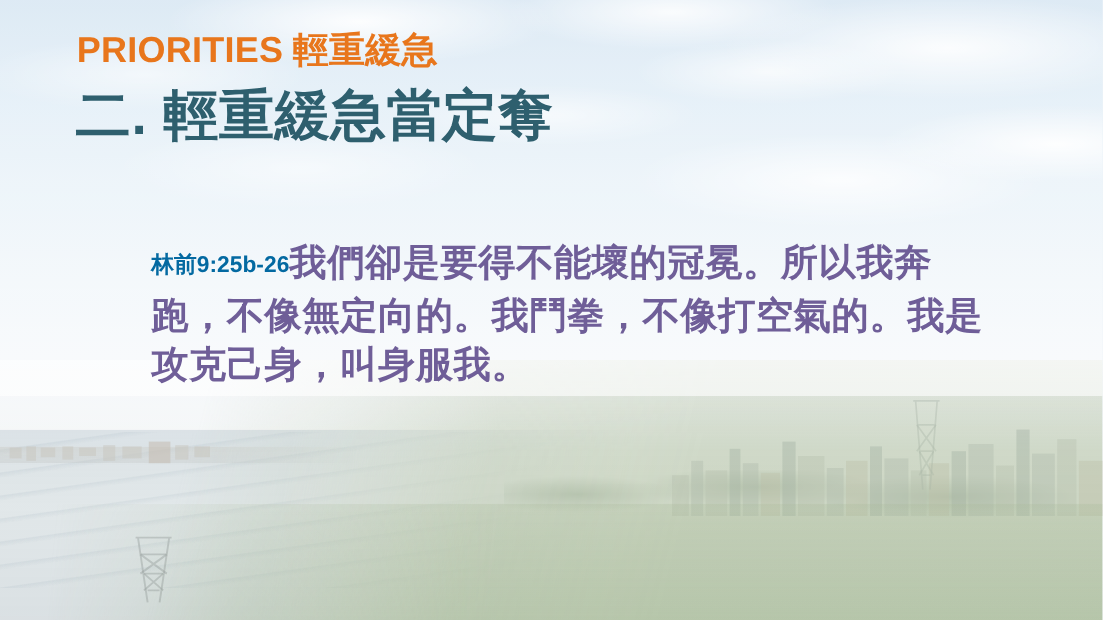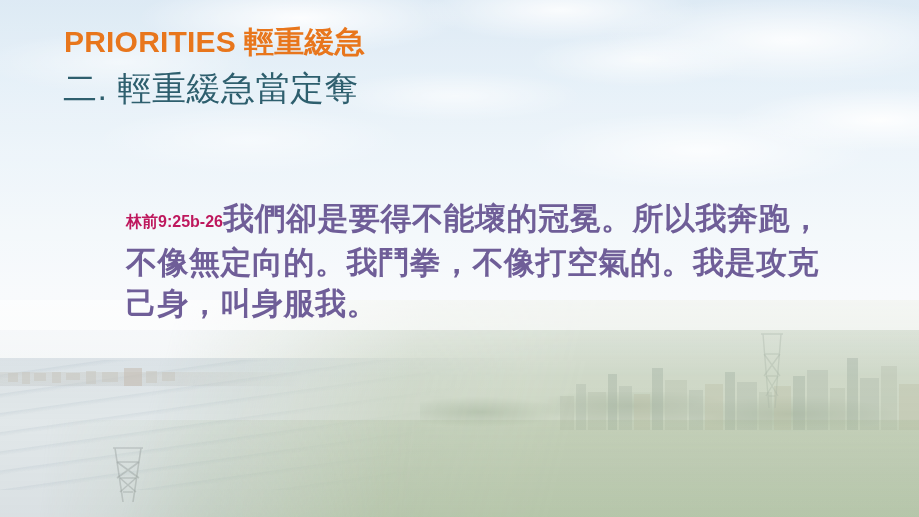--- a/index.html
+++ b/index.html
@@ -150,22 +150,22 @@
     font-weight: bold;
     color: #e8761c;
     letter-spacing: 0.2px;
     white-space: nowrap;
   }
   .title-line .cjk { margin-left: 8px; margin-top: 28px; }
 
   .heading-two {
     position: absolute;
     left: 63px; top: 66px;
-    font-size: 34px;
-    font-weight: normal;
+    font-size: 46px;
+    font-weight: bold;
     color: #2e5f6e;
     white-space: nowrap;
     letter-spacing: 0.5px;
   }
 
   .subheading {
     position: absolute;
     left: 128px; top: 130px;
     font-size: 38px;
     font-weight: bold;
@@ -179,23 +179,23 @@
     left: 126px; top: 198px;
     width: 712px;
     font-size: 31px;
     font-weight: bold;
     color: #6f5e98;
     line-height: 41px;
     letter-spacing: 0.5px;
     text-indent: 0;
   }
   .ref {
-    font-size: 16px;
-    font-weight: bold;
-    color: #be185d;
+    font-size: 19px;
+    font-weight: bold;
+    color: #0369a1;
     letter-spacing: 0;
     vertical-align: 2px;
   }
 </style>
 </head>
 <body>
 
 <div id="slide">
 
   <div class="bg-layer bg-sky"></div>

